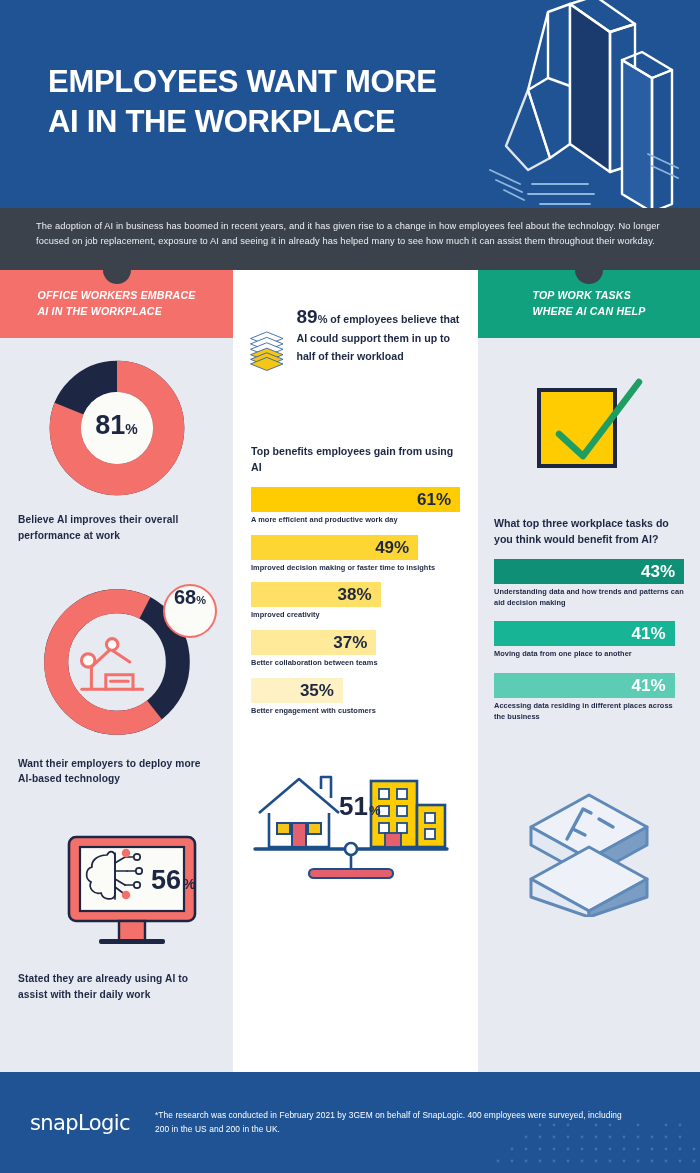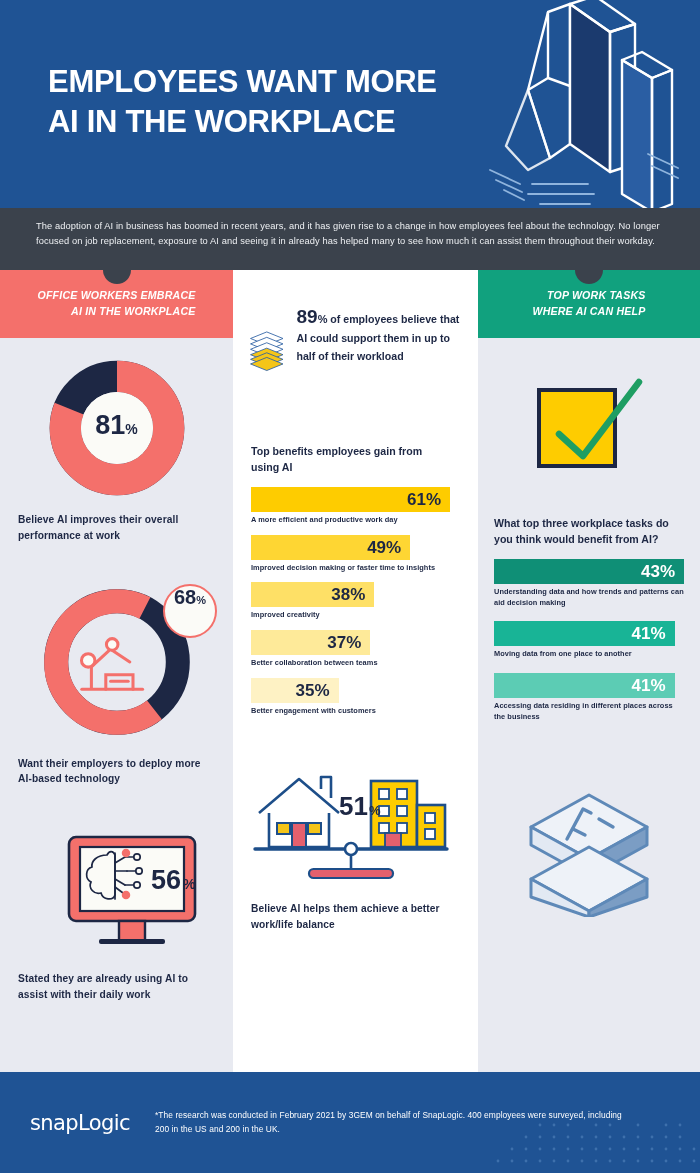--- a/index.html
+++ b/index.html
@@ -47,21 +47,21 @@
   
   .cols { display: flex; width: 700px; height: 802px; }
   .col { position: relative; }
   .col-a { width: 233px; background: #e8eaf1; }
   .col-b { width: 245px; background: #ffffff; }
   .col-c { width: 222px; background: #e8eaf1; }
 
   .chead {
     height: 68px;
     display: flex; align-items: center; justify-content: center;
-    text-align: right;
+    text-align: left;
     position: relative;
   }
   .chead .notch {
     position: absolute; top: -1px; left: 50%;
     transform: translateX(-50%);
     width: 28px; height: 15px;
     background: #3b424c;
     border-radius: 0 0 16px 16px;
   }
   .chead-text {
@@ -264,21 +264,21 @@
             <path d="M46 46 L88 63 L46 80 L4 63 Z"></path>
             <path d="M46 58 L88 75 L46 92 L4 75 Z"></path>
             <path d="M46 70 L88 87 L46 104 L4 87 Z"></path>
           </g>
         </svg>
         <div style="padding-left:12px;padding-top:10px;">
           <span class="bignum" style="font-size:19px;">89</span><span style="font-size:11px;font-weight:bold;color:#1d2744;">%</span><span style="font-size:10.6px;font-weight:bold;color:#1d2744;line-height:1.55;"> of employees believe that AI could support them in up to half of their workload</span>
         </div>
       </div>
 
-      <div class="block" style="padding:36px 28px 0 18px;">
+      <div class="block" style="padding:36px 18px 0 18px;">
         <div class="bar-title">Top benefits employees gain from using AI</div>
 
         <div class="bar-row">
           <div class="bar" style="width:100%;background:#fecc00;">
             <span class="bar-val" style="color:#1d2744;">61</span>
               <span class="bar-val s" style="color:#1d2744;">%</span>
           </div>
           <div class="bar-lbl">A more efficient and productive work day</div>
         </div>
 
@@ -338,21 +338,20 @@
               <rect x="174" y="62" width="10" height="10"></rect>
           </g>
           <rect x="134" y="66" width="16" height="14" fill="#e4606d" stroke="#1d4e89" stroke-width="1.8"></rect>
           <path d="M4 82 L196 82" stroke="#1d4e89" stroke-width="3.4" stroke-linecap="round"></path>
           <circle cx="100" cy="82" r="6" fill="#ffffff" stroke="#1d4e89" stroke-width="2.6"></circle>
           <path d="M100 88 L100 104" stroke="#1d4e89" stroke-width="2.6"></path>
           <rect x="58" y="102" width="84" height="9" rx="4.5" fill="#e4606d" stroke="#1d4e89" stroke-width="2.2"></rect>
           <text x="88" y="48" font-family="Liberation Sans, sans-serif" font-size="26" font-weight="bold" fill="#1d2744">51</text>
           <text x="118" y="48" font-family="Liberation Sans, sans-serif" font-size="13" font-weight="bold" fill="#1d2744">%</text>
         </svg>
-        <div class="caption" style="padding-top:12px;">Believe AI helps them achieve a better work/life balance</div>
       </div>
     </div>
 
     <div class="col col-c">
       <div class="chead chead-c">
         <div class="notch"></div>
         <div class="chead-text">
           <div>TOP WORK TASKS</div>
           <div>WHERE AI CAN HELP</div>
         </div>

